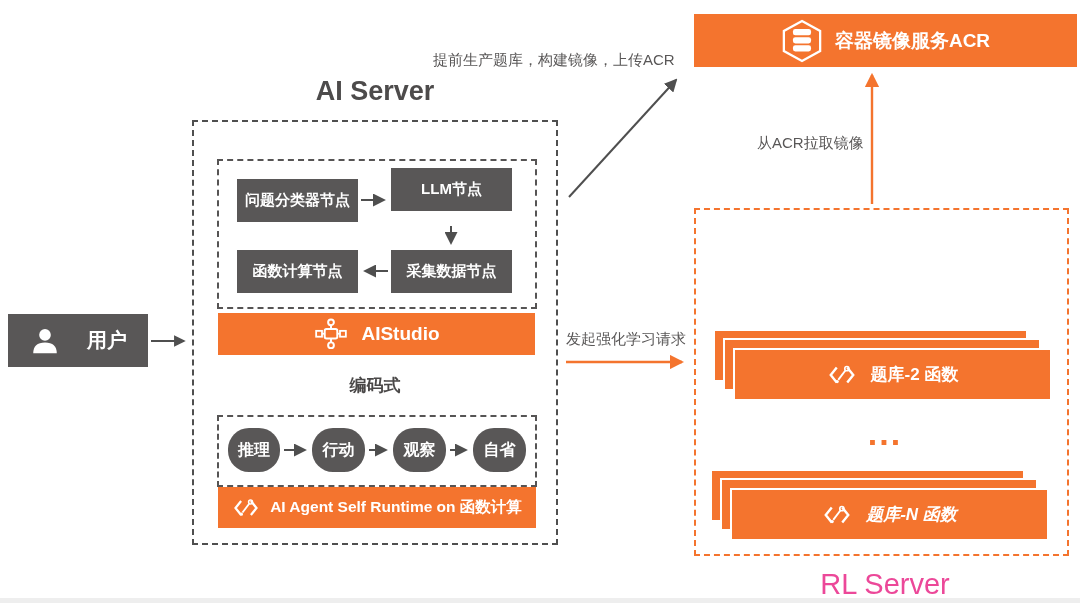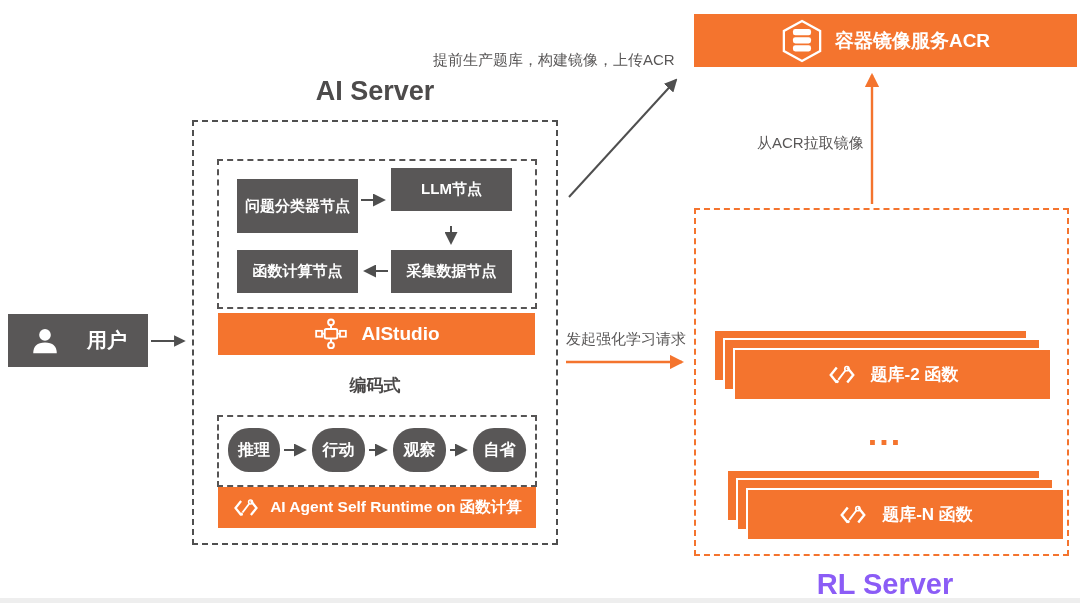--- a/index.html
+++ b/index.html
@@ -20,21 +20,21 @@
     font-weight:bold;box-sizing:border-box;gap:12px;}
   .section-title{color:#4a4848;font-weight:bold;font-size:17px;text-align:center;}
   .flow-node{font-size:15px;}
   .step-node{font-size:16px;border-radius:21px;}
   .arrow-label{color:#595757;font-size:15px;white-space:nowrap;}
   .card-stack{position:absolute;}
   .card-layer{position:absolute;background:#f4742e;border:2px solid #ffffff;box-sizing:border-box;}
   .card-front{display:flex;align-items:center;justify-content:center;gap:14px;color:#fff;
     font-weight:bold;font-size:17px;}
   .ellipsis{color:#f4742e;font-weight:800;font-size:34px;letter-spacing:2px;line-height:10px;text-align:center;}
-  .rl-title{color:#8b5cf6;font-weight:bold;font-size:29px;text-align:center;}
+  .rl-title{color:#ec4899;font-weight:normal;font-size:29px;text-align:center;}
   .agent-title{color:#4d4b4b;font-weight:bold;font-size:27px;text-align:center;}
   svg.overlay{position:absolute;left:0;top:0;pointer-events:none;}
   .bottom-strip{background:#eeeeee;}
 </style>
 </head>
 <body>
 
 <div id="canvas">
 
   <div class="abs dark-box" style="left:8px;top:314px;width:140px;height:53px;gap:26px;font-size:20px;">
@@ -46,21 +46,21 @@
     </span>
     <span>用户</span>
   </div>
 
   <div class="abs agent-title" style="left:275px;top:76px;width:200px;">AI Server</div>
 
   <div class="abs dash-gray" style="left:192px;top:120px;width:366px;height:425px;"></div>
 
   <div class="abs dash-gray-inner" style="left:217px;top:159px;width:320px;height:150px;"></div>
 
-  <div class="abs dark-box flow-node" style="left:237px;top:179px;width:121px;height:54px;">问题分类器节点</div>
+  <div class="abs dark-box flow-node" style="left:237px;top:179px;width:121px;height:43px;">问题分类器节点</div>
   <div class="abs dark-box flow-node" style="left:391px;top:168px;width:121px;height:43px;">LLM节点</div>
   <div class="abs dark-box flow-node" style="left:391px;top:250px;width:121px;height:43px;">采集数据节点</div>
   <div class="abs dark-box flow-node" style="left:237px;top:250px;width:121px;height:43px;">函数计算节点</div>
 
   <div class="abs orange-bar" style="left:218px;top:313px;width:317px;height:42px;font-size:19px;">
     <span style="display:flex;">
       <svg width="36" height="36" viewBox="0 0 40 40" fill="none" stroke="#ffffff">
         <circle cx="20" cy="7" r="3.2" stroke-width="2.2"></circle>
         <line x1="20" y1="10.2" x2="20" y2="14.5" stroke-width="2.2"></line>
         <rect x="13" y="14.5" width="14" height="10.5" rx="2" stroke-width="2.2"></rect>
@@ -123,21 +123,21 @@
           <circle cx="26.5" cy="11.5" r="2.8" stroke-width="2.2"></circle>
           <circle cx="13.5" cy="28.8" r="2.2" fill="#ffffff" stroke="none"></circle>
         </svg>
       </span>
       <span>题库-2 函数</span>
     </div>
   </div>
 
   <div class="abs ellipsis" style="left:855px;top:428px;width:60px;">...</div>
 
-  <div class="card-stack" style="left:726px;top:469px;width:339px;height:72px;">
+  <div class="card-stack" style="left:710px;top:469px;width:339px;height:72px;font-style:italic;">
     <div class="card-layer" style="left:0;top:0;width:315px;height:53px;"></div>
     <div class="card-layer" style="left:10px;top:9px;width:318px;height:53px;"></div>
     <div class="card-layer card-front" style="left:20px;top:19px;width:319px;height:53px;">
       <span style="display:flex;">
         <svg width="30" height="30" viewBox="0 0 40 40" fill="none" stroke="#ffffff">
           <path d="M13,10 L5,20 L13,30" stroke-width="3.2"></path>
           <path d="M27,10 L35,20 L27,30" stroke-width="3.2"></path>
           <line x1="15" y1="26.5" x2="24.5" y2="14" stroke-width="2.6"></line>
           <circle cx="26.5" cy="11.5" r="2.8" stroke-width="2.2"></circle>
           <circle cx="13.5" cy="28.8" r="2.2" fill="#ffffff" stroke="none"></circle>

